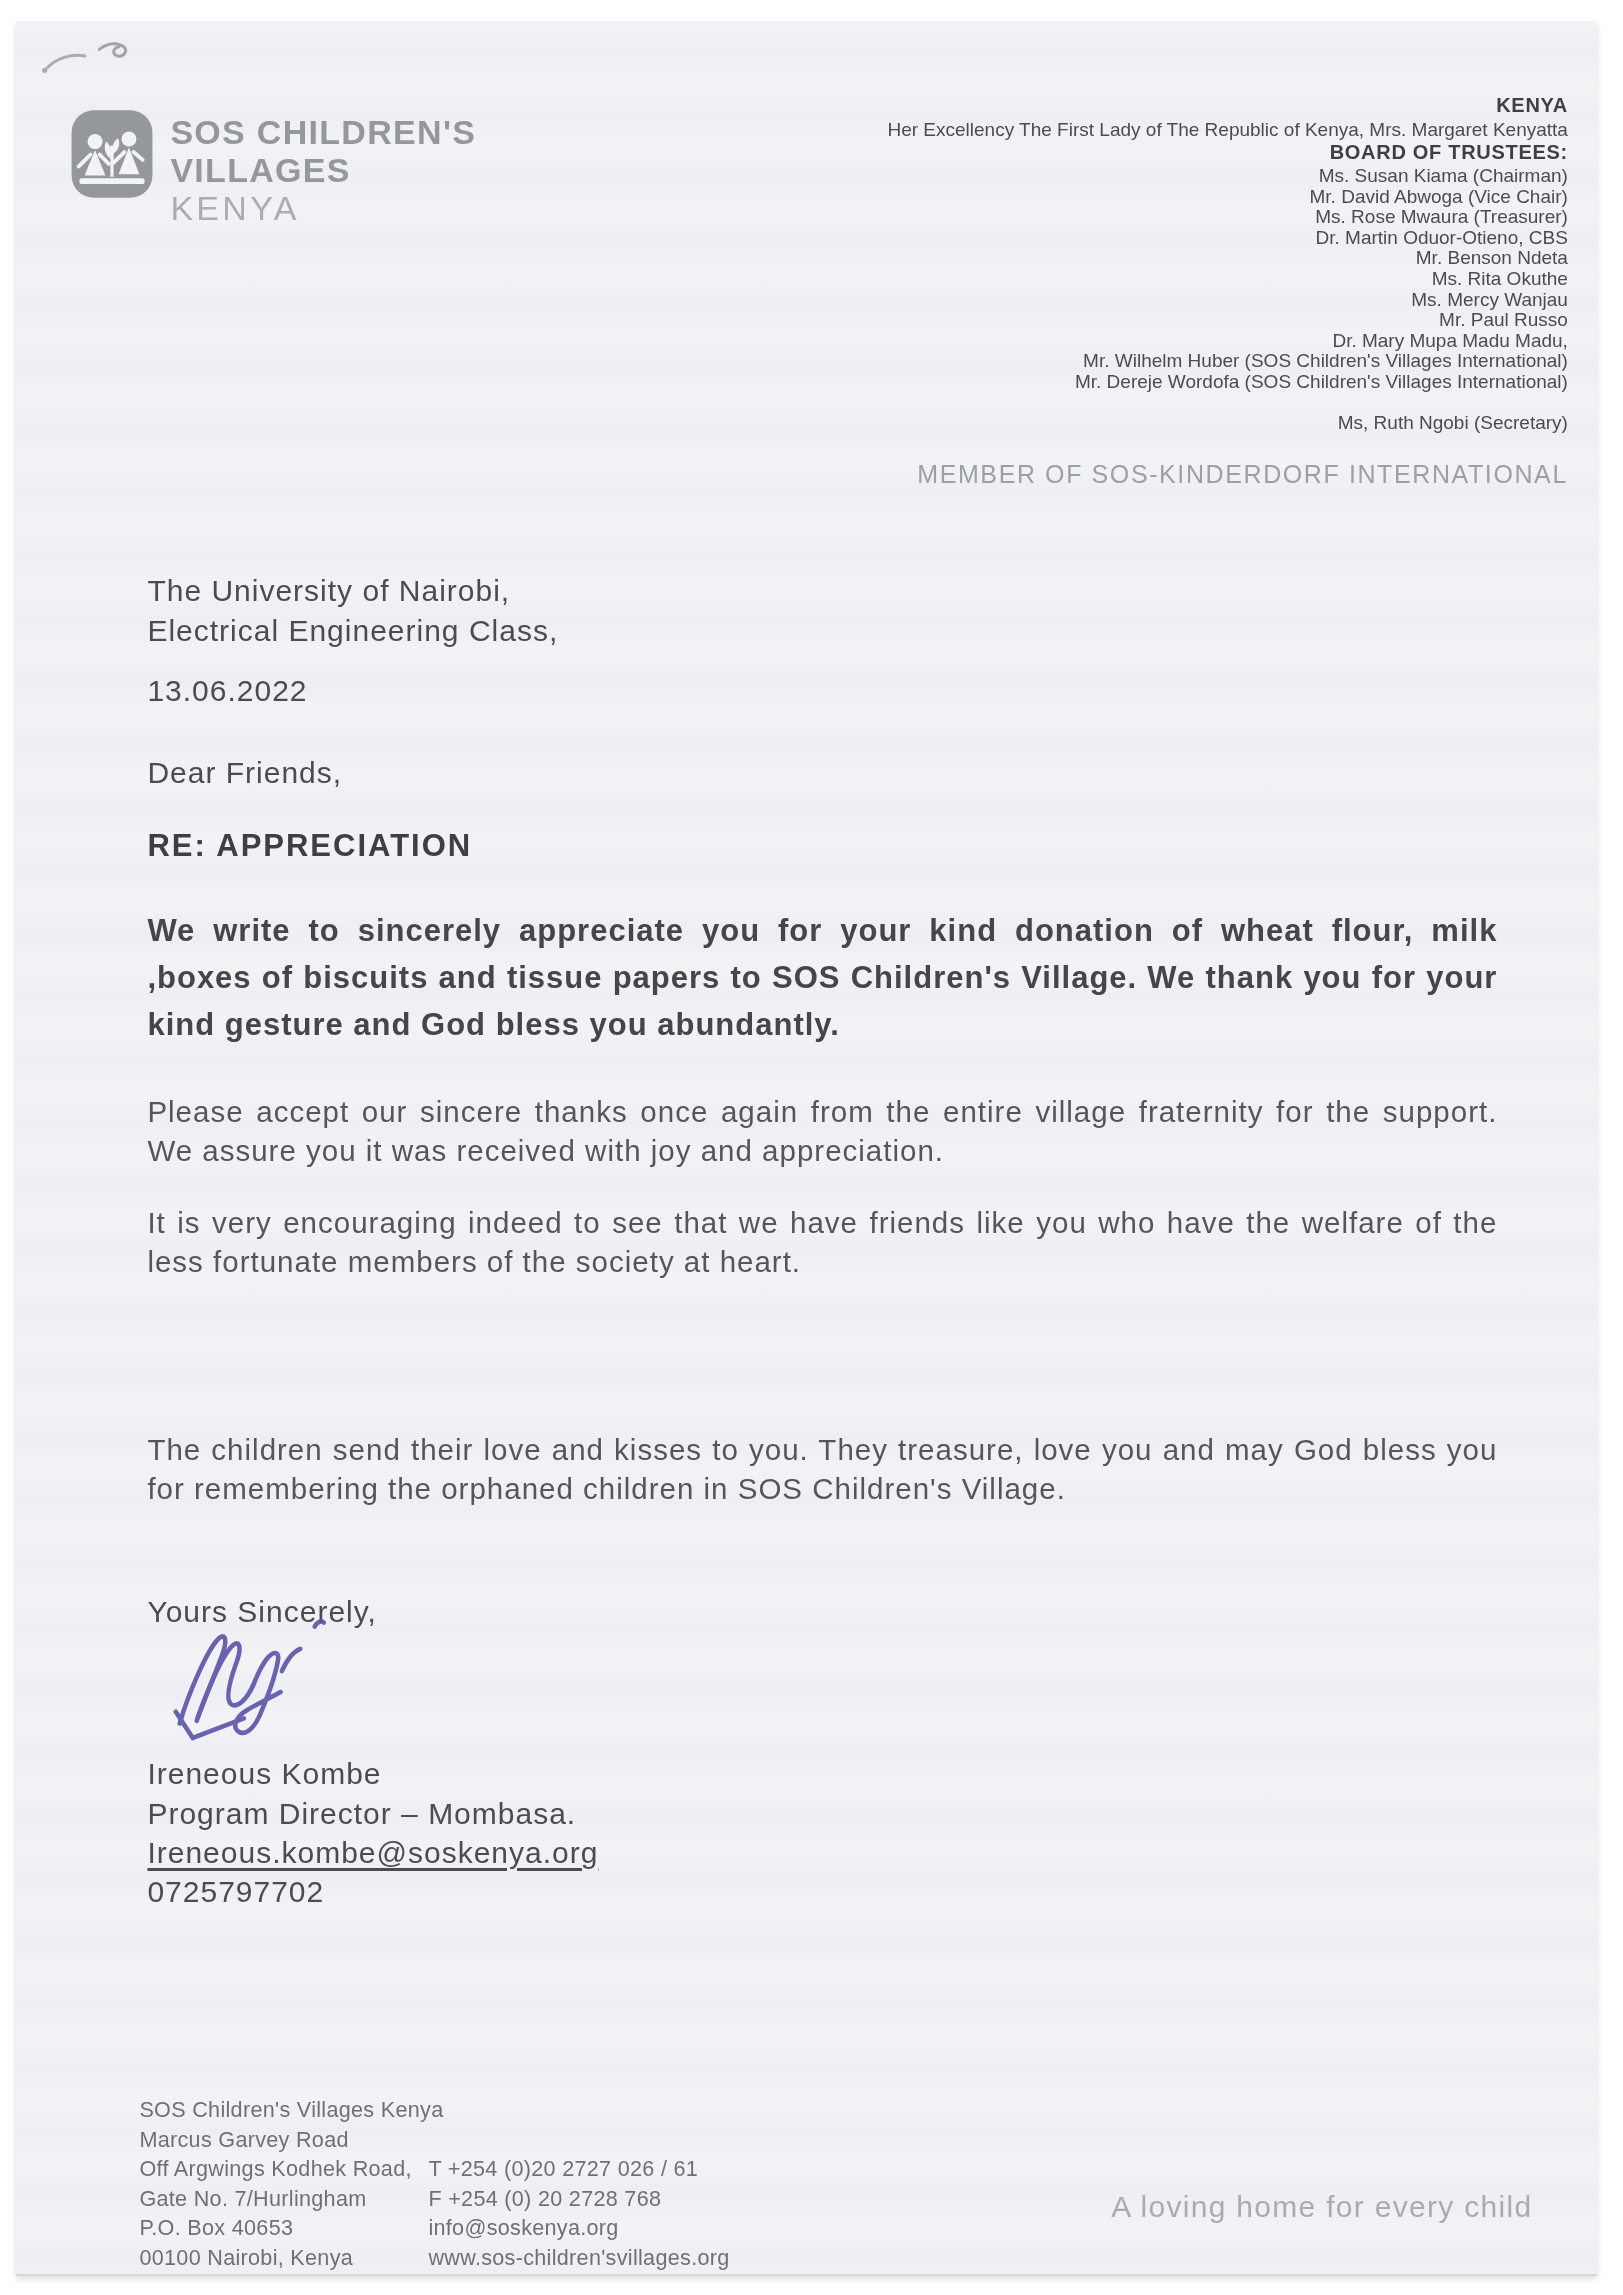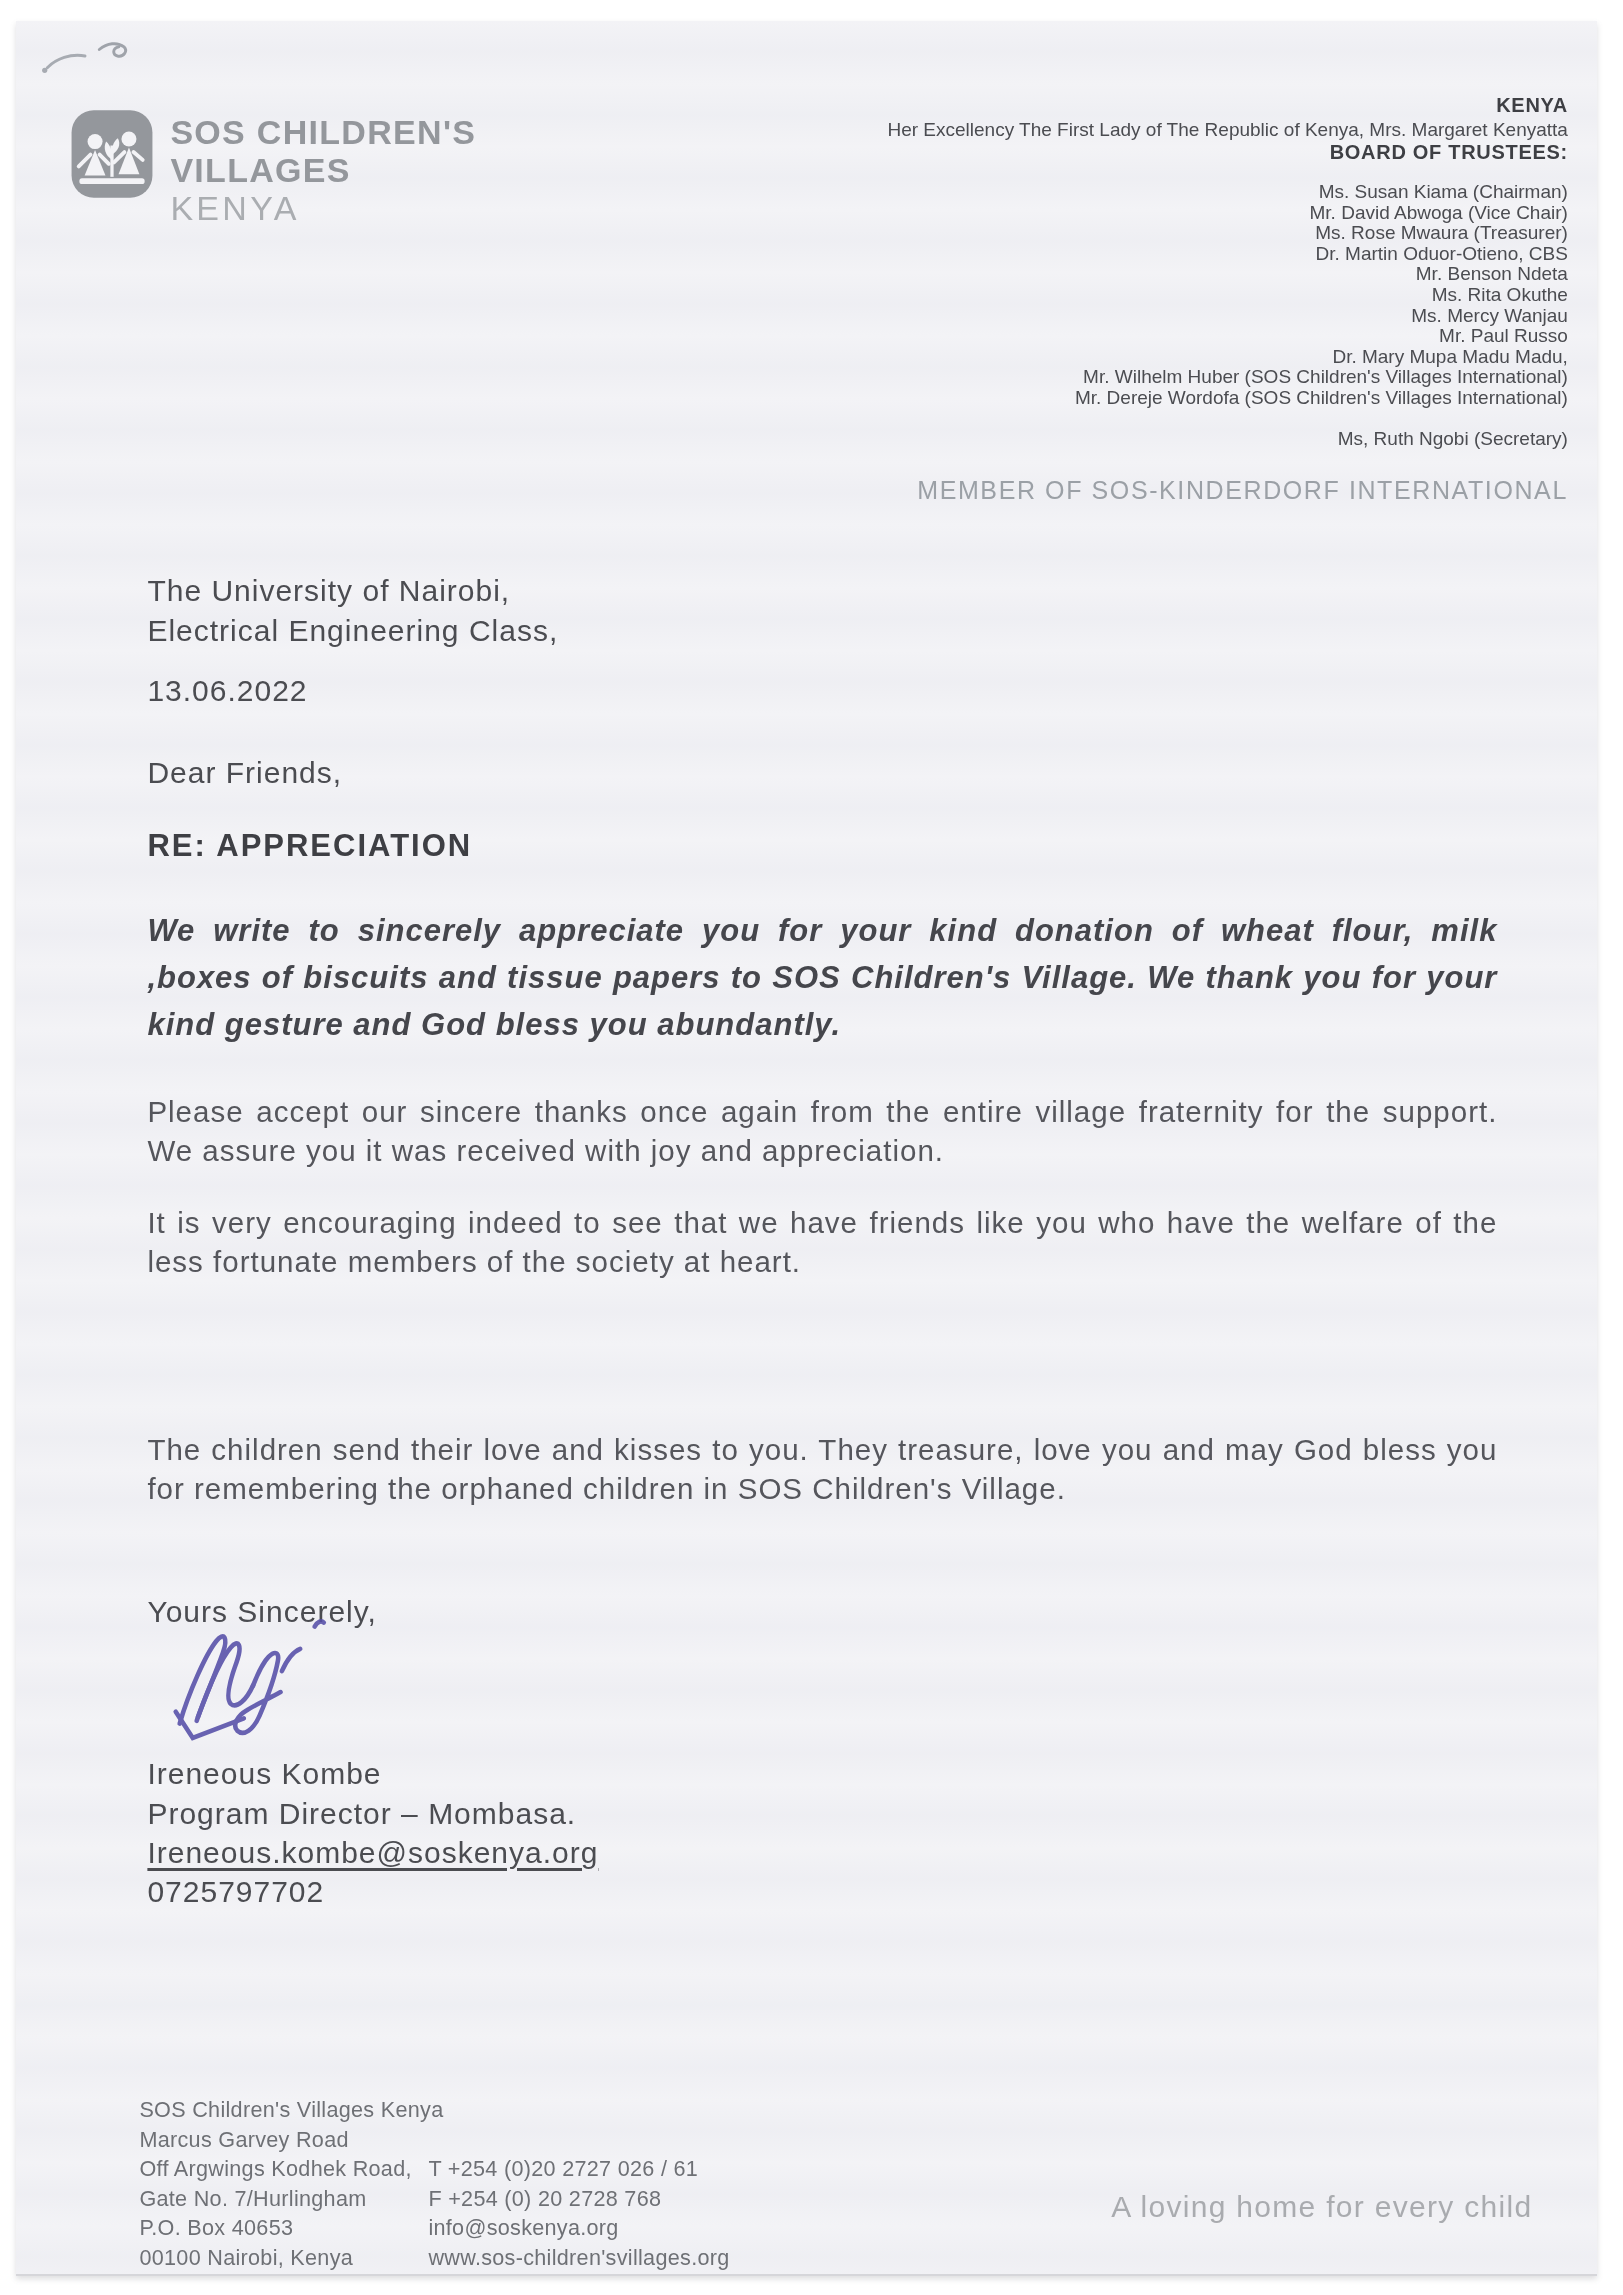--- a/index.html
+++ b/index.html
@@ -19,30 +19,30 @@
     border-bottom:2px solid #d6d6da;
   }
   .abs{position:absolute;}
   
   .logo-text{left:154px;top:92px;line-height:38px;font-size:34px;font-weight:600;
     color:var(--logo-gray);letter-spacing:1.3px;}
   .logo-text .kenya{font-weight:400;color:var(--logo-light);letter-spacing:3.3px;}
   .hdr-right{right:29.5px;top:73px;width:982px;text-align:right;color:var(--ink-mid);}
   .hdr-right .lbl{font-weight:bold;font-size:20px;color:var(--ink-dark);letter-spacing:0.7px;}
   .hdr-right .patron-name{font-size:19px;margin-top:2px;}
-  .hdr-right .board-lbl{margin-bottom:18px;}
+  .hdr-right .board-lbl{margin-bottom:2px;}
   .trustees div{font-size:19px;line-height:20.6px;}
   .secretary{margin-top:19.6px;font-size:19px;}
   .membership{margin-top:26px;font-size:25px;color:var(--ink-light);letter-spacing:1.6px;}
   
   .line{left:131px;font-size:30px;color:var(--ink-mid);letter-spacing:1px;line-height:39px;}
   .para{left:131px;width:1350px;font-size:29.5px;line-height:39px;color:var(--ink-body);
     letter-spacing:1px;text-align:justify;}
   .subject{font-weight:bold;font-size:31px;letter-spacing:2px;color:var(--ink-dark);}
-  .italicp{font-style:italic;font-weight:600;font-size:31px;line-height:47px;color:var(--ink-italic);}
+  .italicp{font-weight:600;font-size:31px;line-height:47px;color:var(--ink-italic);}
   .email{text-decoration:underline;text-underline-offset:5.2px;}
   
   .footcol{font-size:21.6px;line-height:29.5px;color:var(--ink-footer);letter-spacing:0.3px;}
   .tagline{right:65px;top:2169px;font-size:30px;color:var(--ink-faint);letter-spacing:1.3px;}
   svg{display:block;}
 </style>
 </head>
 <body>
 
 <div id="paper">

